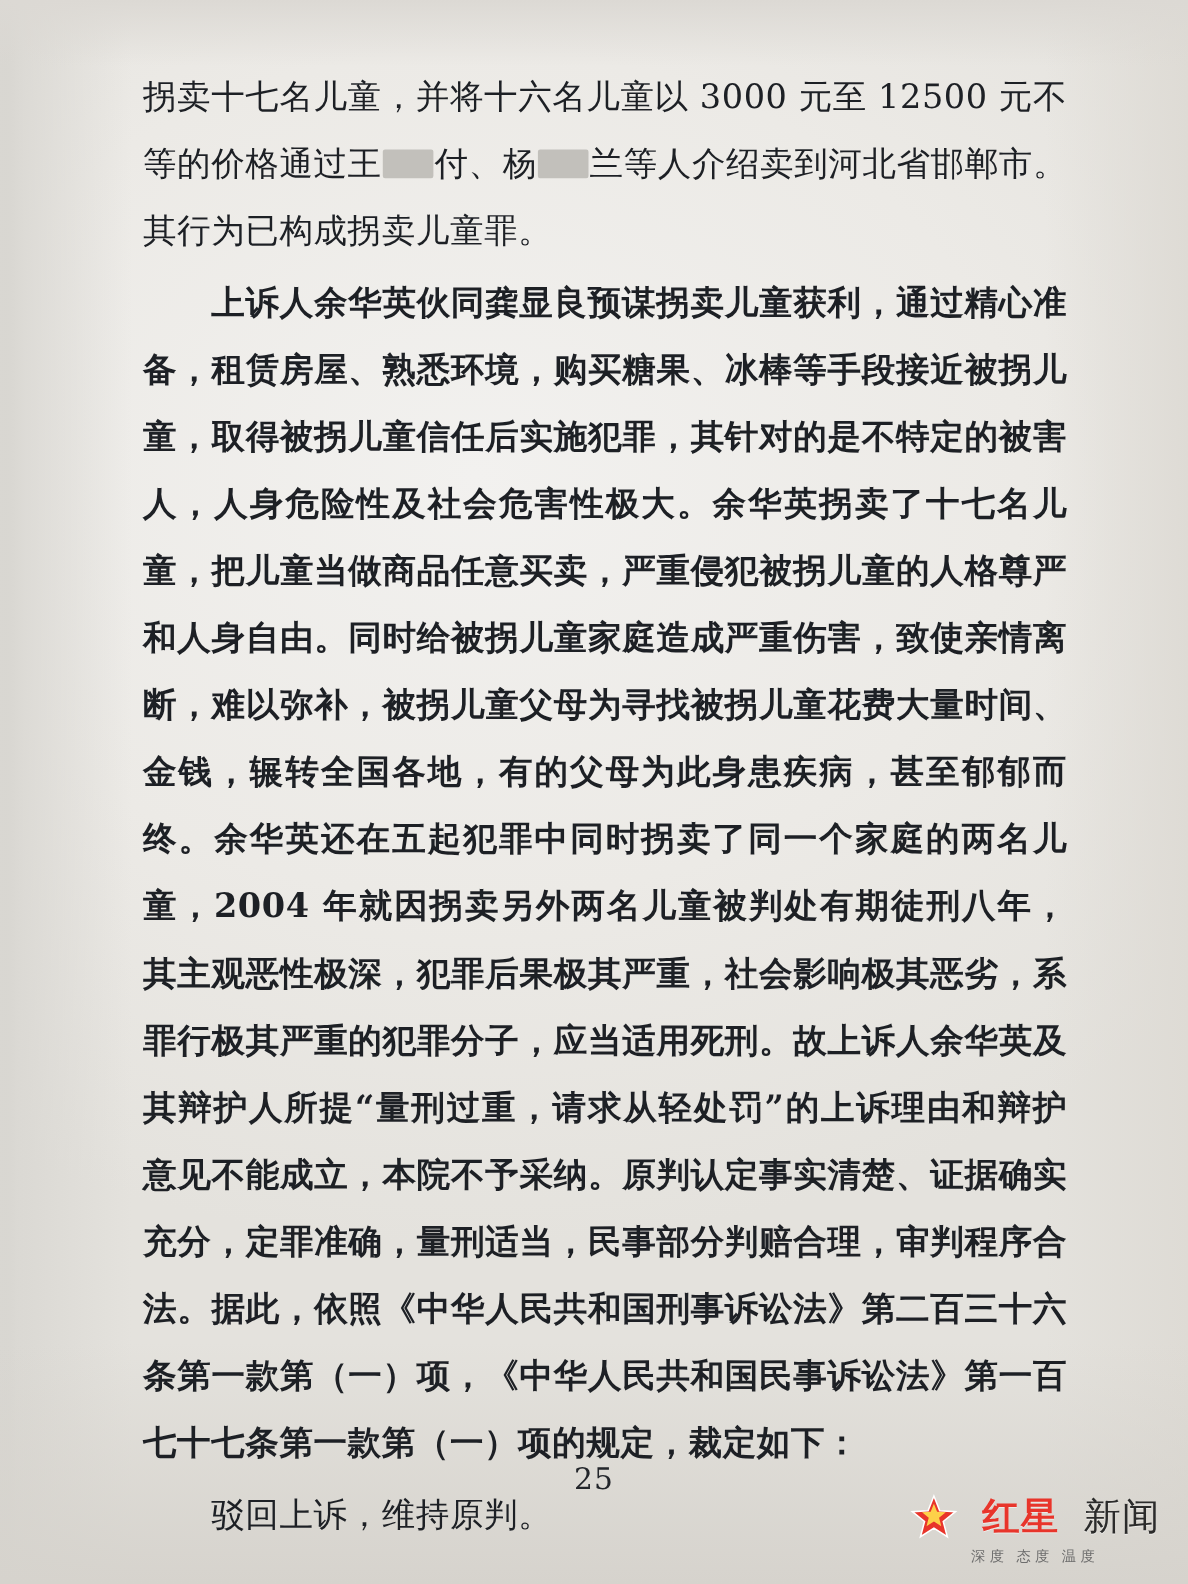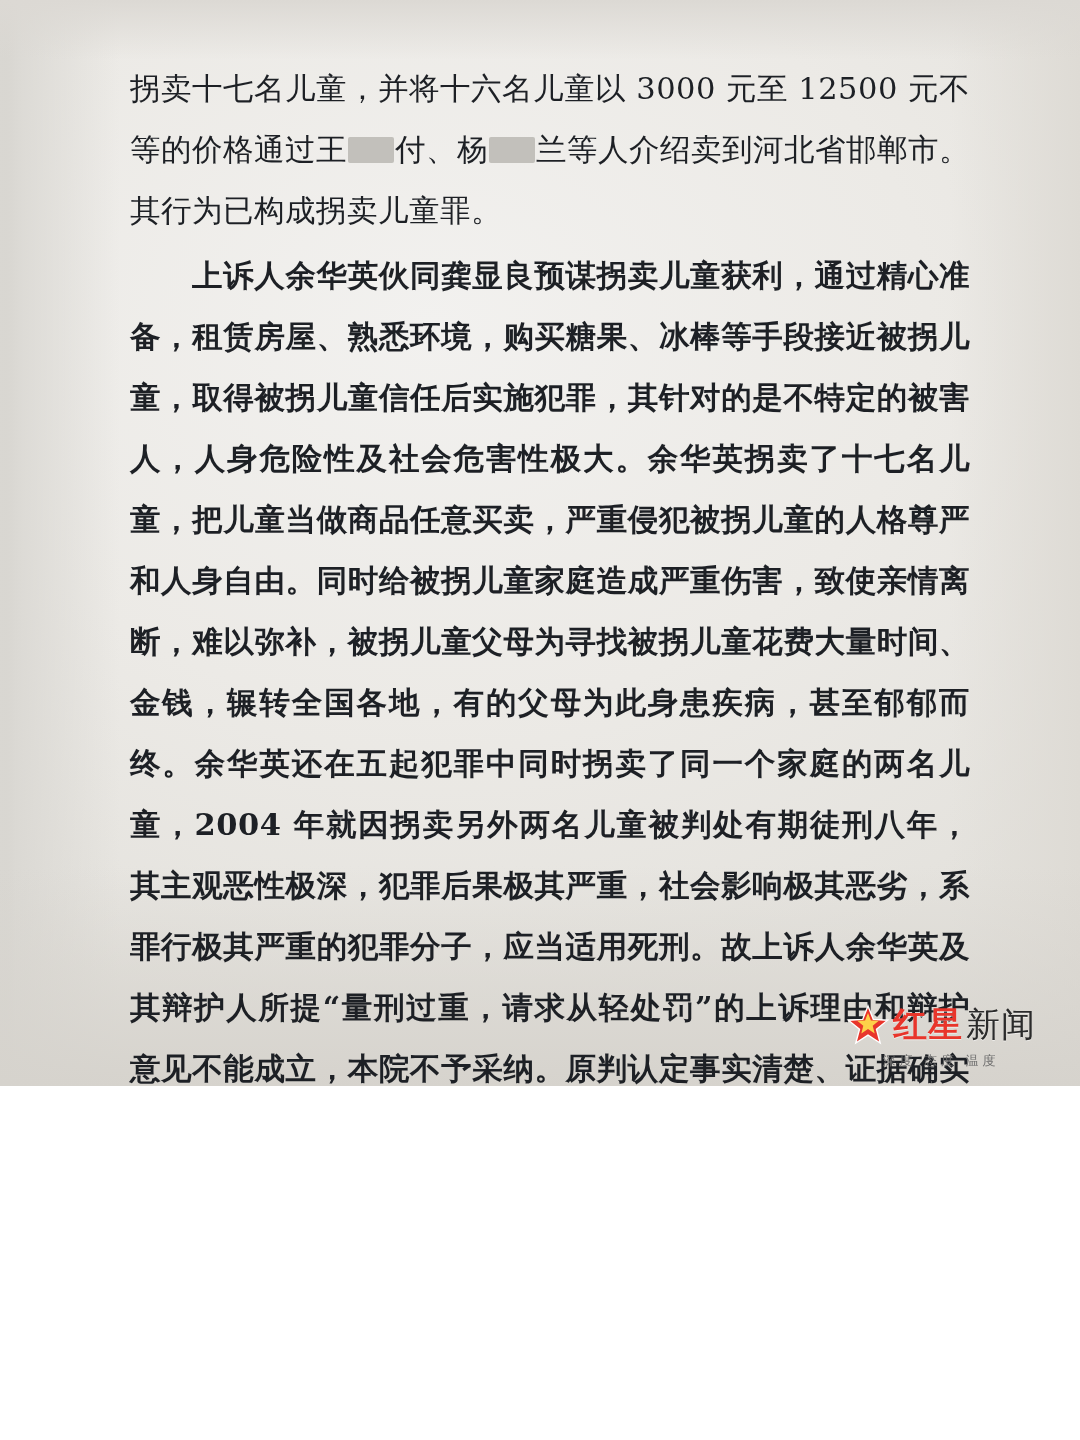--- a/index.html
+++ b/index.html
@@ -12,21 +12,21 @@
     width: 1080px;
     height: 1440px;
     overflow: hidden;
     font-family: "DejaVu Sans", sans-serif;
   }
 
   
   #page {
     position: relative;
     width: 1080px;
-    height: 1086px;
+    height: 1440px;
     background:
       radial-gradient(ellipse 900px 700px at 40% 30%, #f2f1ef 0%, #eceaE6 55%, #e4e2dd 100%);
     overflow: hidden;
   }
   
   #paper-shade-left {
     position: absolute;
     left: 0; top: 0;
     width: 120px; height: 100%;
     background: linear-gradient(to right, #d9d7d2 0%, rgba(236,234,230,0) 100%);
@@ -120,21 +120,21 @@
     height: 80px;
     display: flex;
     flex-direction: column;
     align-items: center;
     justify-content: center;
   }
   #wm-main {
     display: flex;
     align-items: center;
     justify-content: center;
-    gap: 3px;
+    gap: 22px;
   }
   #wm-star {
     width: 44px;
     height: 44px;
     position: relative;
     display: inline-block;
   }
   #wm-star svg { display: block; }
   #wm-text-red {
     font-family: "DejaVu Sans", sans-serif;
@@ -147,21 +147,21 @@
   #wm-text-dark {
     font-family: "DejaVu Sans", sans-serif;
     font-size: 34px;
     font-weight: normal;
     color: #2b2b2b;
     letter-spacing: 1px;
     text-shadow: 0 1px 0 rgba(255,255,255,0.5);
   }
   #wm-sub {
     margin-top: 4px;
-    font-family: Liberation Sans, sans-serif;
+    font-family: Liberation Serif, serif;
     font-size: 13px;
     color: #6d6d6d;
     letter-spacing: 4px;
   }
 </style>
 </head>
 <body>
 
 <div id="page">
 
@@ -172,20 +172,21 @@
   <div id="paper-shade-bottom"></div>
 
   <div id="doc-body">
 
     <p class="para">
       <span>拐卖十七名儿童，并将十六名儿童以 3000 元至 12500 元不等的价格通过王</span><span class="redact"></span><span>付、杨</span><span class="redact"></span><span>兰等人介绍卖到河北省邯郸市。其行为已构成拐卖儿童罪。</span>
     </p>
 
     <p class="para indent">上诉人余华英伙同龚显良预谋拐卖儿童获利，通过精心准备，租赁房屋、熟悉环境，购买糖果、冰棒等手段接近被拐儿童，取得被拐儿童信任后实施犯罪，其针对的是不特定的被害人，人身危险性及社会危害性极大。余华英拐卖了十七名儿童，把儿童当做商品任意买卖，严重侵犯被拐儿童的人格尊严和人身自由。同时给被拐儿童家庭造成严重伤害，致使亲情离断，难以弥补，被拐儿童父母为寻找被拐儿童花费大量时间、金钱，辗转全国各地，有的父母为此身患疾病，甚至郁郁而终。余华英还在五起犯罪中同时拐卖了同一个家庭的两名儿童，2004 年就因拐卖另外两名儿童被判处有期徒刑八年，其主观恶性极深，犯罪后果极其严重，社会影响极其恶劣，系罪行极其严重的犯罪分子，应当适用死刑。故上诉人余华英及其辩护人所提“量刑过重，请求从轻处罚”的上诉理由和辩护意见不能成立，本院不予采纳。原判认定事实清楚、证据确实充分，定罪准确，量刑适当，民事部分判赔合理，审判程序合法。据此，依照《中华人民共和国刑事诉讼法》第二百三十六条第一款第（一）项，《中华人民共和国民事诉讼法》第一百七十七条第一款第（一）项的规定，裁定如下：</p>
 
+    <p class="para indent-closing">驳回上诉，维持原判。</p>
 
   </div>
 
   <div id="page-number">25</div>
 
   <div id="watermark">
     <div id="wm-main">
       <span id="wm-star">
         <svg width="44" height="44" viewBox="0 0 44 44" aria-hidden="true">
           <polygon points="22,3 27.3,16.4 41.6,17.2 30.5,26.2 34.2,40 22,32.2 9.8,40 13.5,26.2 2.4,17.2 16.7,16.4" fill="#e8352b" stroke="#ffffff" stroke-width="1.4"></polygon>

